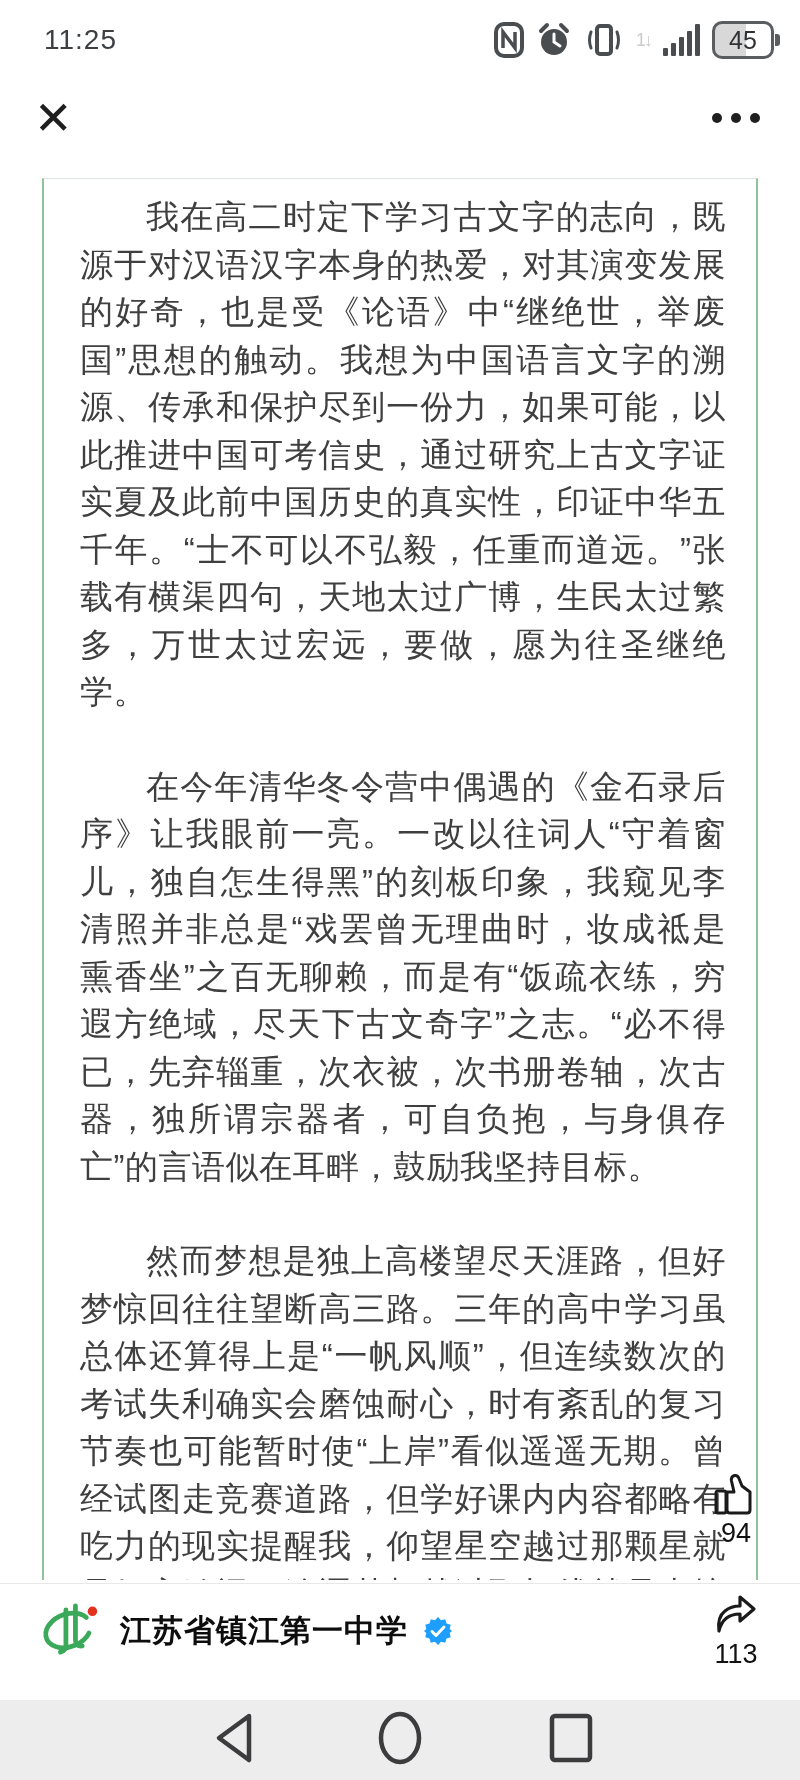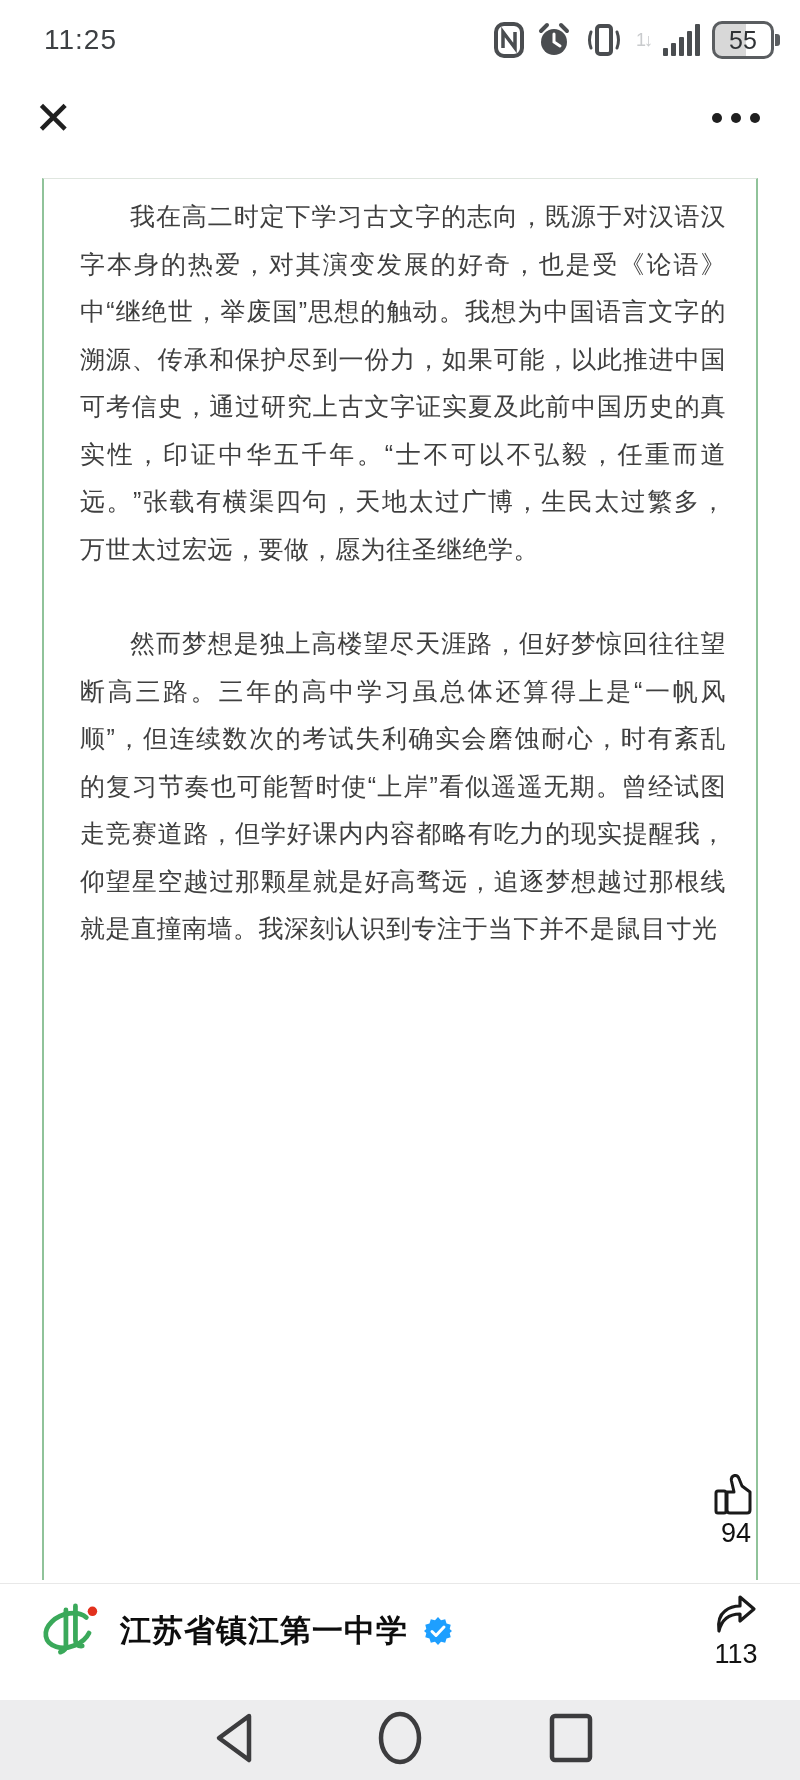--- a/index.html
+++ b/index.html
@@ -44,21 +44,21 @@
   
   .article-frame {
     position:absolute; top:178px; left:42px; width:716px; height:1402px;
     background:#ffffff;
     border-left:2px solid #90c39a; border-right:2px solid #90c39a;
     border-top:1px solid #dfe6df;
     overflow:hidden;
   }
   .article-inner { padding:14px 30px 0 36px; }
   .article-inner p {
-    font-size:25px; line-height:47.5px; color:#3f3f3f;
+    font-size:33px; line-height:47.5px; color:#3f3f3f;
     text-align:justify; text-justify:inter-character;
     text-indent:2em; letter-spacing:0.5px;
     margin-bottom:47px;
   }
   
   .bottom-bar {
     position:absolute; top:1583px; left:0; width:800px; height:103px;
     background:#ffffff; border-top:1px solid #e8e8e8;
     display:flex; align-items:center; padding:0 34px 8px 36px;
   }
@@ -111,37 +111,38 @@
       </span>
       <span class="sicon faded-net">1↓</span>
       <span class="sicon sig-bars">
         <i style="height:8px"></i>
           <i style="height:13px"></i>
           <i style="height:19px"></i>
           <i style="height:25px"></i>
           <i style="height:32px"></i>
       </span>
       <span class="battery">
-        <span>55</span>
+        <span>45</span>
       </span>
     </div>
   </div>
 
   <div class="nav-bar">
     <div class="close-x">✕</div>
     <div class="more-dots">
         <i></i>
         <i></i>
         <i></i>
       </div>
   </div>
 
   <div class="article-frame">
     <div class="article-inner">
       <p>我在高二时定下学习古文字的志向，既源于对汉语汉字本身的热爱，对其演变发展的好奇，也是受《论语》中“继绝世，举废国”思想的触动。我想为中国语言文字的溯源、传承和保护尽到一份力，如果可能，以此推进中国可考信史，通过研究上古文字证实夏及此前中国历史的真实性，印证中华五千年。“士不可以不弘毅，任重而道远。”张载有横渠四句，天地太过广博，生民太过繁多，万世太过宏远，要做，愿为往圣继绝学。</p>
+      <p>在今年清华冬令营中偶遇的《金石录后序》让我眼前一亮。一改以往词人“守着窗儿，独自怎生得黑”的刻板印象，我窥见李清照并非总是“戏罢曾无理曲时，妆成祗是熏香坐”之百无聊赖，而是有“饭疏衣练，穷遐方绝域，尽天下古文奇字”之志。“必不得已，先弃辎重，次衣被，次书册卷轴，次古器，独所谓宗器者，可自负抱，与身俱存亡”的言语似在耳畔，鼓励我坚持目标。</p>
       <p>然而梦想是独上高楼望尽天涯路，但好梦惊回往往望断高三路。三年的高中学习虽总体还算得上是“一帆风顺”，但连续数次的考试失利确实会磨蚀耐心，时有紊乱的复习节奏也可能暂时使“上岸”看似遥遥无期。曾经试图走竞赛道路，但学好课内内容都略有吃力的现实提醒我，仰望星空越过那颗星就是好高骛远，追逐梦想越过那根线就是直撞南墙。我深刻认识到专注于当下并不是鼠目寸光</p>
     </div>
   </div>
 
   <div class="bottom-bar">
     <div class="account">
       <span>
         <svg width="68" height="68" viewBox="0 0 100 100">
           <g fill="none" stroke="#3aa95a" stroke-width="7" stroke-linecap="round">
             <path d="M74 33 A 34 24 -20 1 0 78 56"></path>

